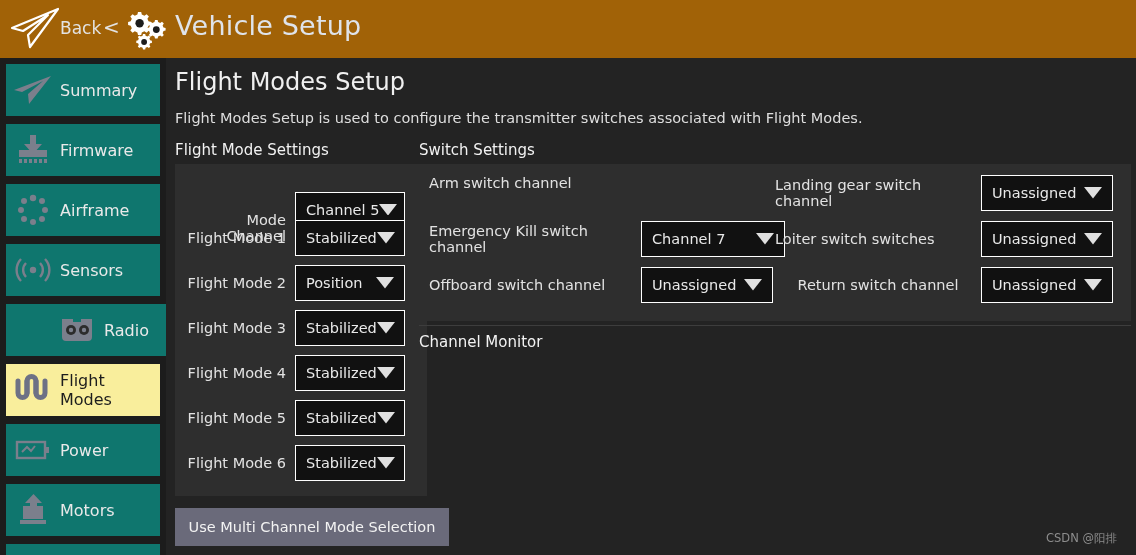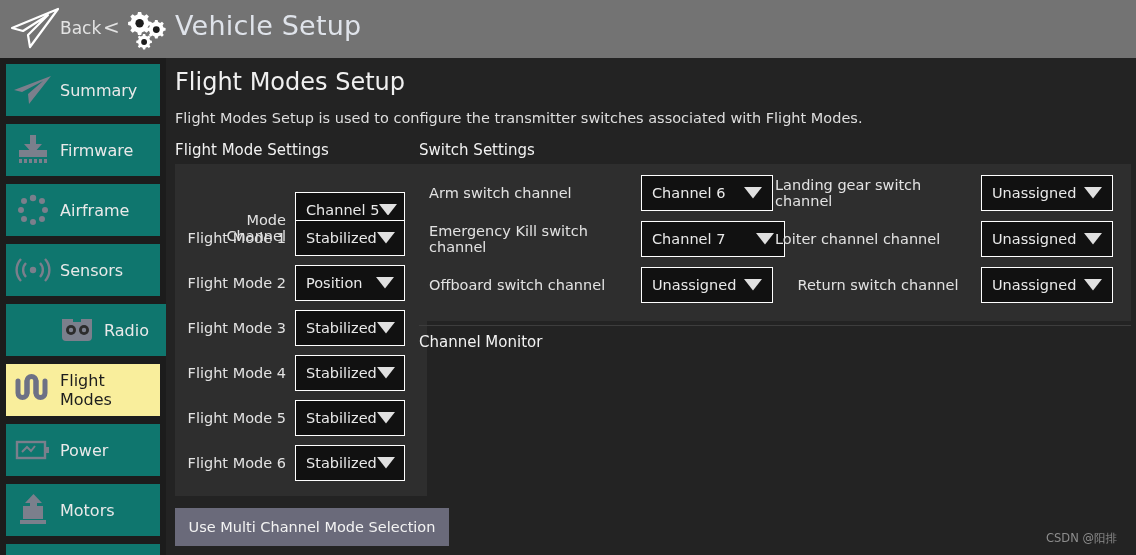--- a/index.html
+++ b/index.html
@@ -2,21 +2,21 @@
 <html><head>
 <meta charset="utf-8">
 <style>
   html,body{margin:0;padding:0;background:#1c1c1c;}
   body{
     width:1136px;height:555px;overflow:hidden;
     font-family:"DejaVu Sans","Liberation Sans",sans-serif;
     color:#e8e8e8;position:relative;
   }
   
-  #topbar{position:absolute;left:0;top:0;width:1136px;height:58px;background:#737373;}
+  #topbar{position:absolute;left:0;top:0;width:1136px;height:58px;background:#a16207;}
   #logo-icon{position:absolute;left:8px;top:6px;width:54px;height:46px;}
   #back-label{position:absolute;left:60px;top:18px;font-size:17px;color:#e3e3e3;}
   #back-chevron{position:absolute;left:103px;top:15px;font-size:20px;color:#e3e3e3;}
   #gears-icon{position:absolute;left:124px;top:8px;width:46px;height:42px;}
   #page-title{position:absolute;left:175px;top:10px;font-size:27px;color:#dfe3ea;letter-spacing:.2px;}
 
   
   #sidebar{position:absolute;left:0;top:58px;width:166px;height:497px;background:#1c1c1c;}
   .side-item{position:absolute;left:6px;width:154px;height:52px;background:#0f766e;
              display:flex;align-items:center;cursor:pointer;}
@@ -273,26 +273,20 @@
             <path d="M0 0 H14 L7 9 Z" fill="#e0e0e0"></path>
           </svg>
       </span>
     </div>
   </div>
 
   <div class="panel" id="panel-switch">
 
     <div class="row" style="left:10px;top:11px;">
       <span class="rlabel" style="width:212px;text-align:left;">Arm switch channel</span>
-      <span class="combo" style="width:132px;">
-        <span class="combo-text">Channel 6</span>
-        <svg class="caret" viewBox="0 0 14 9">
-            <path d="M0 0 H14 L7 9 Z" fill="#e0e0e0"></path>
-          </svg>
-      </span>
     </div>
 
     <div class="row" style="left:10px;top:57px;">
       <span class="rlabel" style="width:212px;text-align:left;">Emergency Kill switch channel</span>
       <span class="combo" style="width:144px;">
         <span class="combo-text">Channel 7</span>
         <svg class="caret" viewBox="0 0 14 9">
             <path d="M0 0 H14 L7 9 Z" fill="#e0e0e0"></path>
           </svg>
       </span>
@@ -312,21 +306,21 @@
       <span class="rlabel" style="width:206px;text-align:left;">Landing gear switch channel</span>
       <span class="combo" style="width:132px;">
         <span class="combo-text">Unassigned</span>
         <svg class="caret" viewBox="0 0 14 9">
             <path d="M0 0 H14 L7 9 Z" fill="#e0e0e0"></path>
           </svg>
       </span>
     </div>
 
     <div class="row" style="left:356px;top:57px;">
-      <span class="rlabel" style="width:206px;text-align:left;">Loiter channel channel</span>
+      <span class="rlabel" style="width:206px;text-align:left;">Loiter switch switches</span>
       <span class="combo" style="width:132px;">
         <span class="combo-text">Unassigned</span>
         <svg class="caret" viewBox="0 0 14 9">
             <path d="M0 0 H14 L7 9 Z" fill="#e0e0e0"></path>
           </svg>
       </span>
     </div>
 
     <div class="row" style="left:356px;top:103px;">
       <span class="rlabel" style="width:206px;text-align:center;">Return switch channel</span>

